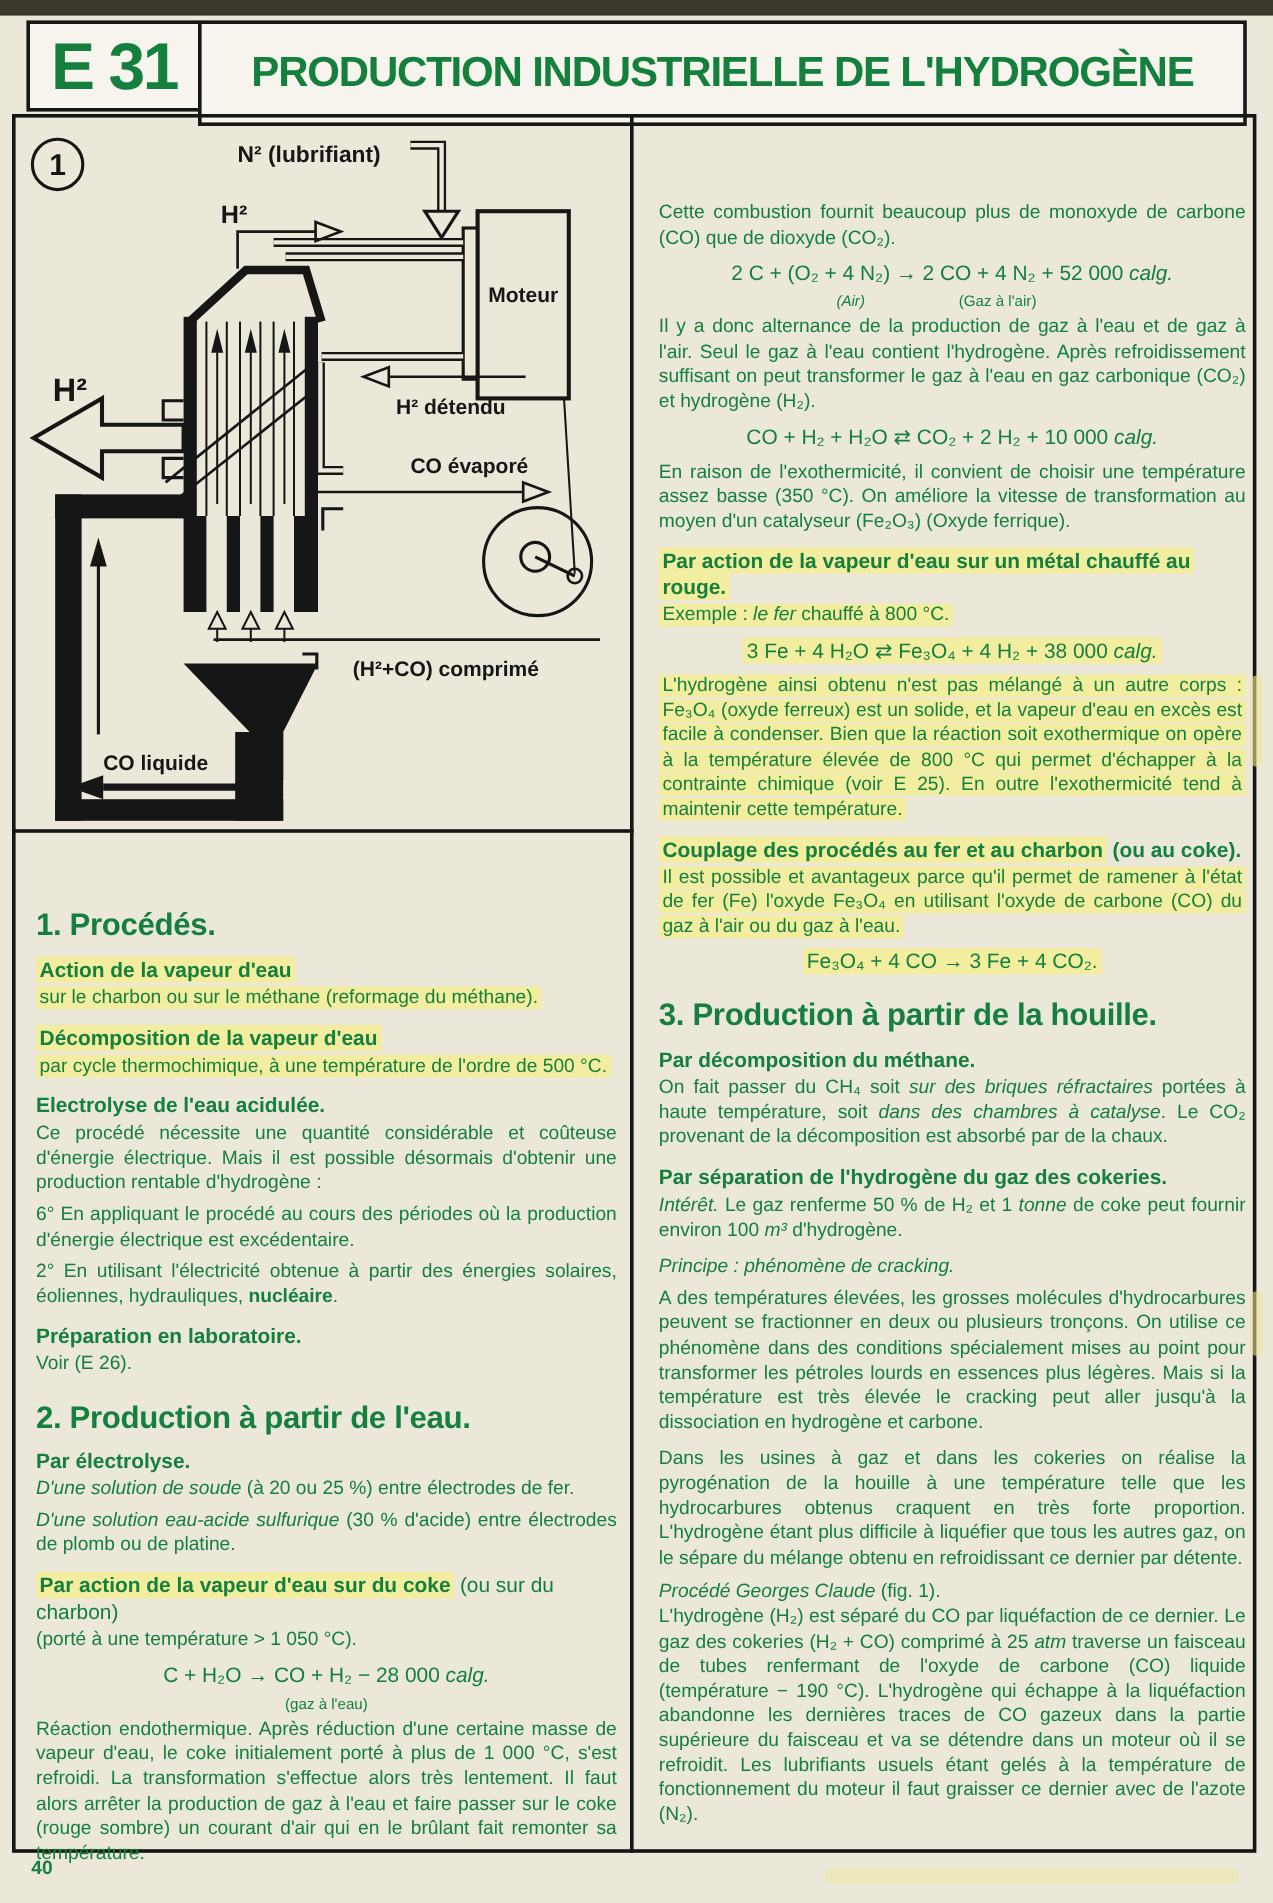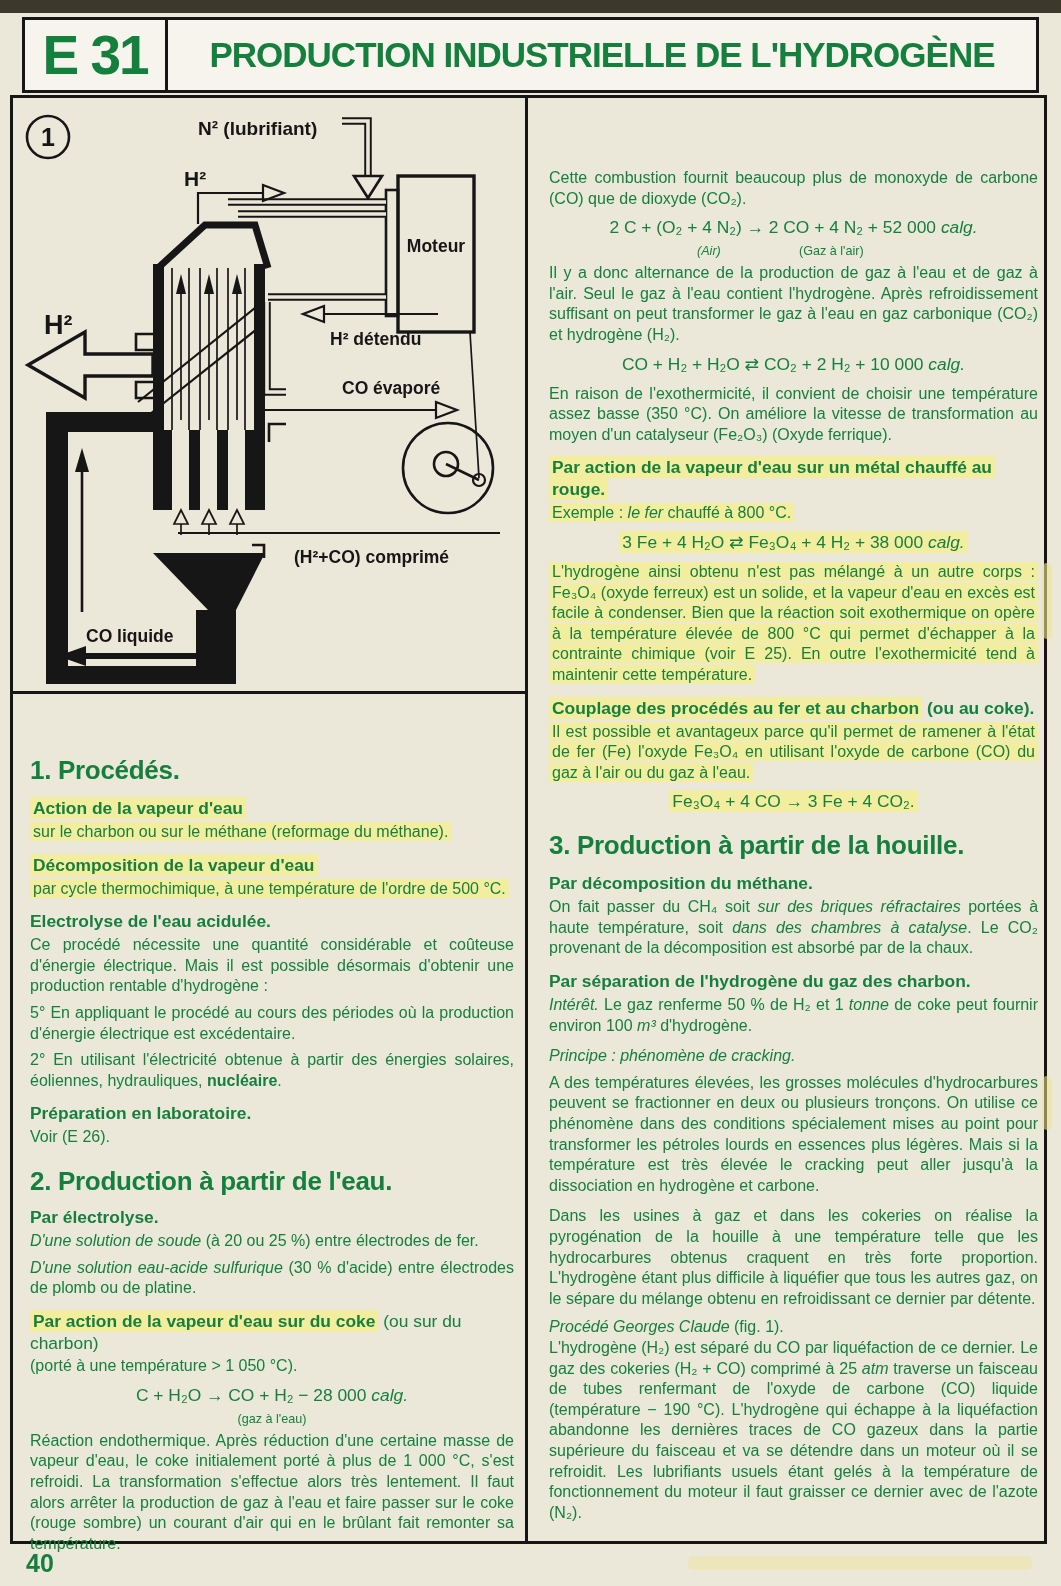--- a/index.html
+++ b/index.html
@@ -4,21 +4,21 @@
 <style>
   html,body{margin:0;padding:0;background:#cfcabc;}
   .page{position:relative;width:1061px;height:1586px;background:#ebe7d9;overflow:hidden;
         font-family:"Liberation Sans","DejaVu Sans",sans-serif;color:#15803d;}
   .top-strip{position:absolute;left:0;top:0;width:1061px;height:13px;background:#3a392b;}
 
   
   .code-box{position:absolute;left:22px;top:17px;width:146px;height:76px;border:3.5px solid #161616;
             background:#f6f4ec;display:flex;align-items:center;justify-content:center;
             font-size:55px;font-weight:bold;letter-spacing:-2px;}
-  .title-box{position:absolute;left:165px;top:17px;width:874px;height:76px;border:3.5px solid #161616;
+  .title-box{position:absolute;left:165px;top:17px;width:874px;height:88px;border:3.5px solid #161616;
             background:#f6f4ec;display:flex;align-items:center;justify-content:center;
             font-size:35px;font-weight:bold;letter-spacing:-1px;box-sizing:border-box;}
   .code-box{box-sizing:border-box;}
 
   
   .content-frame{position:absolute;left:10px;top:95px;width:1037px;height:1449px;border:3px solid #161616;box-sizing:border-box;}
   .divider-v{position:absolute;left:525px;top:95px;width:3px;height:1449px;background:#161616;}
   .divider-h{position:absolute;left:10px;top:691px;width:518px;height:3px;background:#161616;}
 
   .figure{position:absolute;left:10px;top:95px;}
@@ -36,21 +36,21 @@
   .col p.body{font-size:16px;line-height:20.6px;text-align:justify;margin:0 0 6px;}
   .col h3.sub{font-size:17.4px;line-height:22px;margin:11px 0 3px;font-weight:bold;}
   .col h2.big{font-size:26px;line-height:31px;margin:0 0 9px;letter-spacing:-0.3px;font-weight:bold;}
   h2.big.mt{margin-top:18px;}
   .hl{background:#f3eda0;box-decoration-break:clone;-webkit-box-decoration-break:clone;padding:1px 3px;}
   .eq{font-size:17.4px;line-height:22px;text-align:center;margin:7px 0 9px;}
   .eq-rel{position:relative;padding-bottom:15px;margin-bottom:10px;}
   .eq .sub{position:absolute;font-size:12.6px;top:24px;}
   .sub-air{left:148px;font-style:italic;} .sub-gaz{left:250px;}
   .sub-center{left:50%;transform:translateX(-50%);}
-  .page-number{position:absolute;left:26px;top:1549px;font-size:25px;font-weight:bold;}
+  .page-number{position:absolute;left:26px;top:1549px;font-size:16px;font-weight:bold;}
 
   .smudge{position:absolute;background:#efe693;border-radius:5px;}
   .smudge.m1{left:1042px;top:563px;width:10px;height:76px;opacity:.6;}
   .smudge.m2{left:1042px;top:1076px;width:10px;height:54px;opacity:.55;}
   .smudge.m3{left:688px;top:1556px;width:344px;height:14px;opacity:.4;}
 </style>
 </head>
 <body>
 
 <div class="page">
@@ -187,21 +187,21 @@
 
     <h3 class="sub"><span class="hl">Action de la vapeur d'eau</span></h3>
     <p class="body"><span class="hl">sur le charbon ou sur le méthane (reformage du méthane).</span></p>
 
     <h3 class="sub"><span class="hl">Décomposition de la vapeur d'eau</span></h3>
     <p class="body"><span class="hl">par cycle thermochimique, à une température de l'ordre de 500 °C.</span></p>
 
     <h3 class="sub">Electrolyse de l'eau acidulée.</h3>
     <p class="body">Ce procédé nécessite une quantité considérable et coûteuse d'énergie électrique. Mais il est possible désormais d'obtenir une production rentable d'hydrogène :</p>
 
-    <p class="body">5° En appliquant le procédé au cours des périodes où la production d'énergie électrique est excédentaire.</p>
+    <p class="body">6° En appliquant le procédé au cours des périodes où la production d'énergie électrique est excédentaire.</p>
     <p class="body"><span>2° En utilisant l'électricité obtenue à partir des énergies solaires, éoliennes, hydrauliques, </span><b>nucléaire</b><span>.</span></p>
 
     <h3 class="sub">Préparation en laboratoire.</h3>
     <p class="body">Voir (E 26).</p>
 
     <h2 class="big mt">2. Production à partir de l'eau.</h2>
 
     <h3 class="sub" style="margin-top:2px;">Par électrolyse.</h3>
     <p class="body"><i>D'une solution de soude</i><span> (à 20 ou 25 %) entre électrodes de fer.</span></p>
     <p class="body"><i>D'une solution eau-acide sulfurique</i><span> (30 % d'acide) entre électrodes de plomb ou de platine.</span></p>
@@ -248,21 +248,21 @@
 
     <div class="eq">
       <span class="hl">Fe₃O₄ + 4 CO → 3 Fe + 4 CO₂.</span>
     </div>
 
     <h2 class="big mt">3. Production à partir de la houille.</h2>
 
     <h3 class="sub">Par décomposition du méthane.</h3>
     <p class="body"><span>On fait passer du CH₄ soit </span><i>sur des briques réfractaires</i><span> portées à haute température, soit </span><i>dans des chambres à catalyse</i><span>. Le CO₂ provenant de la décomposition est absorbé par de la chaux.</span></p>
 
-    <h3 class="sub">Par séparation de l'hydrogène du gaz des charbon.</h3>
+    <h3 class="sub">Par séparation de l'hydrogène du gaz des cokeries.</h3>
     <p class="body"><i>Intérêt.</i><span> Le gaz renferme 50 % de H₂ et 1 </span><i>tonne</i><span> de coke peut fournir environ 100 </span><i>m³</i><span> d'hydrogène.</span></p>
 
     <p class="body" style="margin-top:10px;"><i>Principe : phénomène de cracking.</i></p>
     <p class="body">A des températures élevées, les grosses molécules d'hydrocarbures peuvent se fractionner en deux ou plusieurs tronçons. On utilise ce phénomène dans des conditions spécialement mises au point pour transformer les pétroles lourds en essences plus légères. Mais si la température est très élevée le cracking peut aller jusqu'à la dissociation en hydrogène et carbone.</p>
     <p class="body" style="margin-top:10px;">Dans les usines à gaz et dans les cokeries on réalise la pyrogénation de la houille à une température telle que les hydrocarbures obtenus craquent en très forte proportion. L'hydrogène étant plus difficile à liquéfier que tous les autres gaz, on le sépare du mélange obtenu en refroidissant ce dernier par détente.</p>
 
     <p class="body" style="margin:8px 0 0;"><i>Procédé Georges Claude</i><span> (fig. 1).</span></p>
     <p class="body"><span>L'hydrogène (H₂) est séparé du CO par liquéfaction de ce dernier. Le gaz des cokeries (H₂ + CO) comprimé à 25 </span><i>atm</i><span> traverse un faisceau de tubes renfermant de l'oxyde de carbone (CO) liquide (température − 190 °C). L'hydrogène qui échappe à la liquéfaction abandonne les dernières traces de CO gazeux dans la partie supérieure du faisceau et va se détendre dans un moteur où il se refroidit. Les lubrifiants usuels étant gelés à la température de fonctionnement du moteur il faut graisser ce dernier avec de l'azote (N₂).</span></p>
   </div>
 

